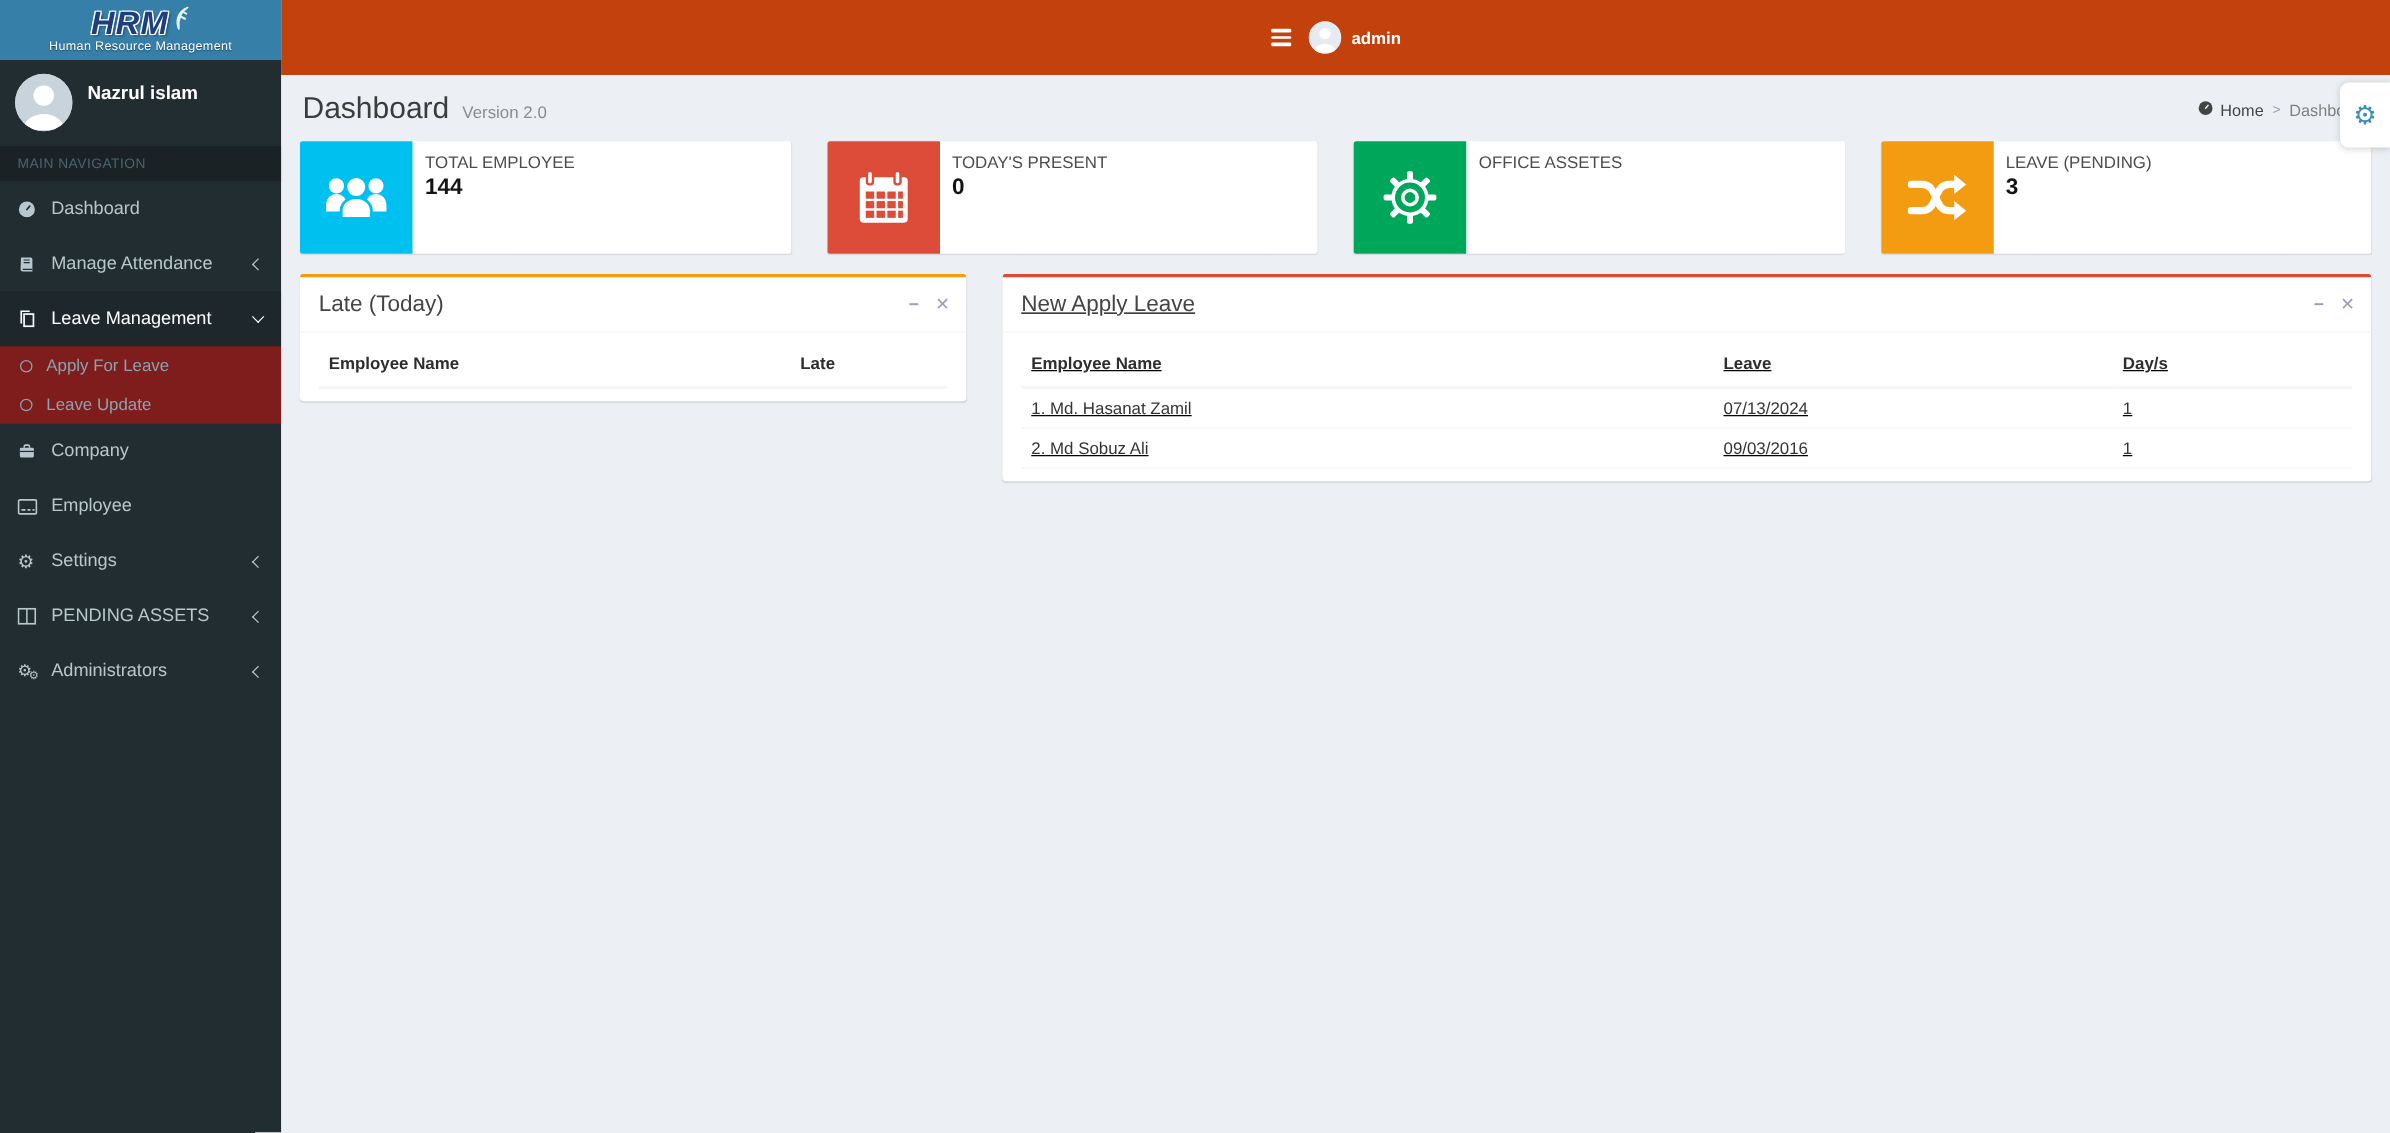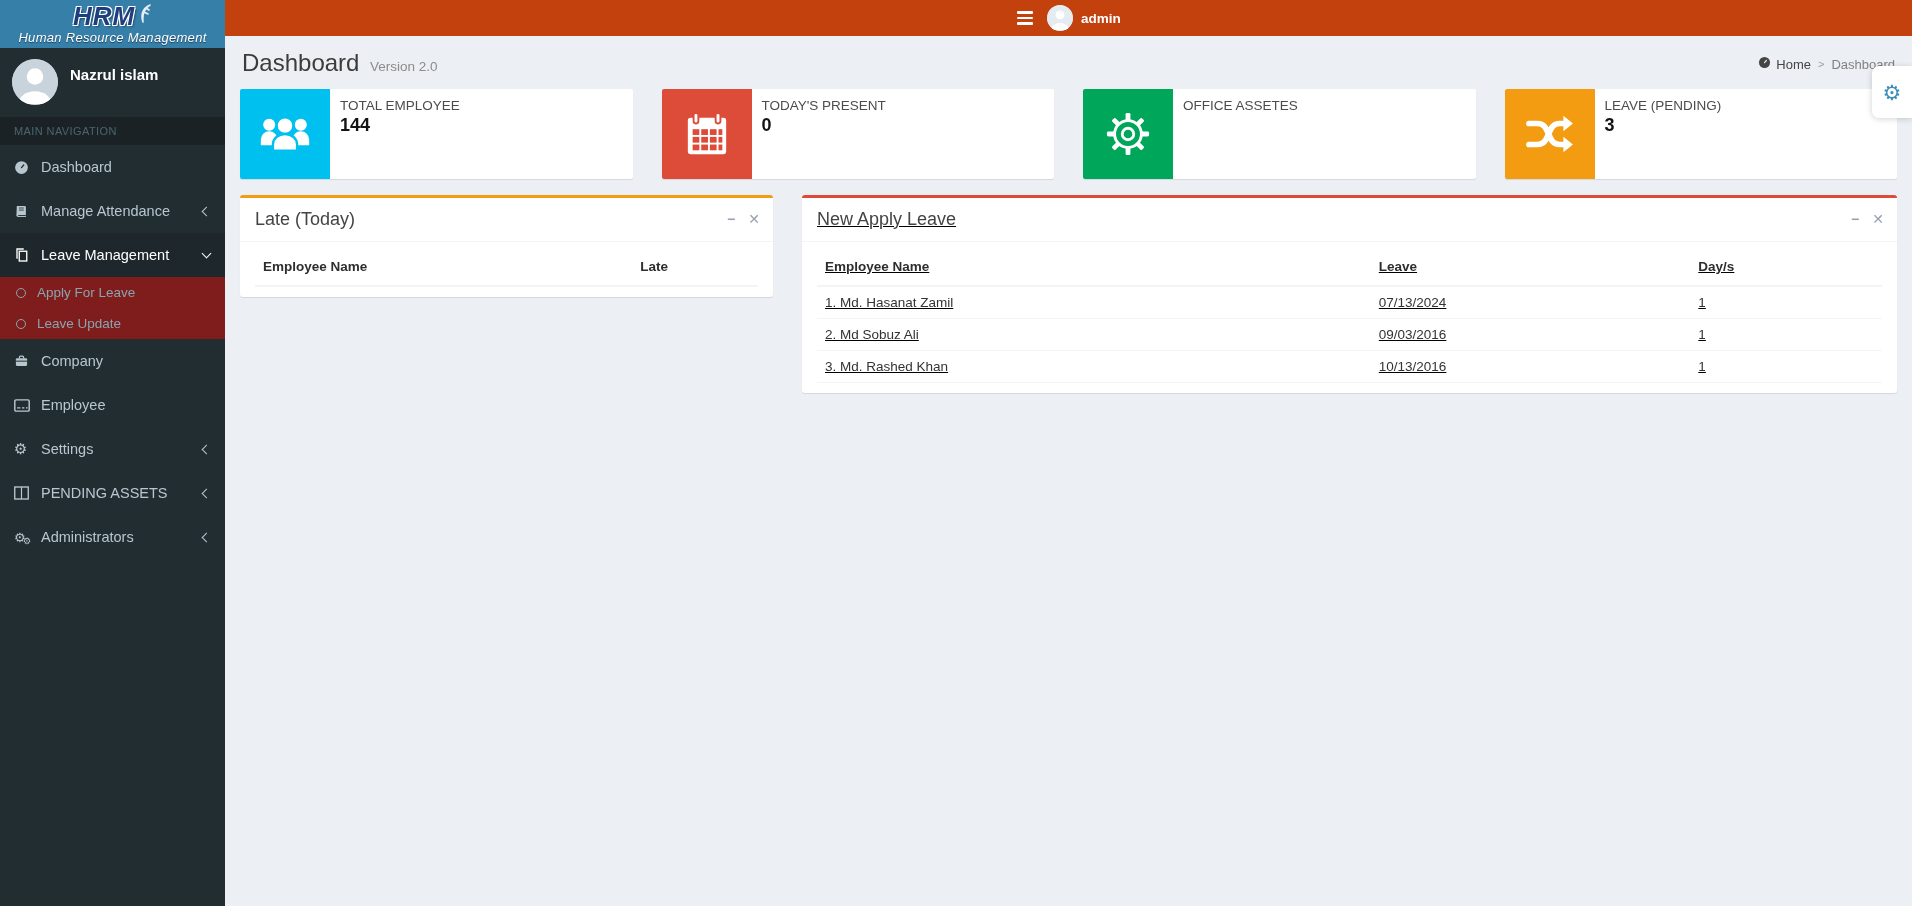--- a/index.html
+++ b/index.html
@@ -1,27 +1,27 @@
 <!DOCTYPE html>
 <html><head>
 <meta charset="utf-8">
 <style>
   * { box-sizing: border-box; margin: 0; padding: 0; }
   html, body { width: 1912px; height: 906px; overflow: hidden; }
   body { font-family: "Liberation Sans", "DejaVu Sans", sans-serif; background: #ecf0f5; }
   .app { position: relative; width: 1912px; height: 906px; }
 
   
-  .navbar { display: flex; height: 36px; width: 100%; }
+  .navbar { display: flex; height: 60px; width: 100%; }
   .logo { width: 225px; height: 48px; background: #367fa9; display: flex; flex-direction: column; align-items: center; justify-content: center; cursor: pointer; }
   .logo-row { display: flex; align-items: flex-end; line-height: 1; }
   .logo-title { font-size: 26px; font-weight: bold; font-style: italic; color: #1e3f7e; letter-spacing: 1px;
     text-shadow: -1px -1px 0 #fff, 1px -1px 0 #fff, -1px 1px 0 #fff, 1px 1px 0 #fff, 2px 2px 2px rgba(0,0,0,.35); }
   .logo-quill { margin-left: 3px; margin-bottom: 2px; }
-  .logo-sub { font-size: 13px; color: #fff; margin-top: 1px; letter-spacing: .3px; text-shadow: 0 1px 1px rgba(0,0,0,.5); font-style: italic; }
+  .logo-sub { font-size: 10px; color: #fff; margin-top: 1px; letter-spacing: .3px; text-shadow: 0 1px 1px rgba(0,0,0,.5); }
   .navbar-rest { flex: 1; background: #c2410c; display: flex; align-items: center; justify-content: center; }
   .hamburger { width: 45px; height: 48px; display: flex; flex-direction: column; align-items: center; justify-content: center; gap: 3px; cursor: pointer; }
   .hamburger span { display: block; width: 16px; height: 2.6px; background: #fff; border-radius: 1px; }
   .navbar-user { display: flex; align-items: center; gap: 8px; padding-right: 14px; height: 48px; cursor: pointer; }
   .avatar { border-radius: 50%; overflow: hidden; background: #dde3e9; flex: none; }
   .avatar svg { display: block; }
   .navbar-user-name { color: #fff; font-size: 13.5px; font-weight: bold; }
 
   
   .sidebar { position: absolute; left: 0; top: 48px; width: 225px; height: 858px; background: #222d32; }
@@ -379,25 +379,20 @@
               <tr>
                 <td>1. Md. Hasanat Zamil</td>
                 <td>07/13/2024</td>
                 <td>1</td>
               </tr>
               <tr>
                 <td>2. Md Sobuz Ali</td>
                 <td>09/03/2016</td>
                 <td>1</td>
               </tr>
-              <tr>
-                <td>3. Md. Rashed Khan</td>
-                <td>10/13/2016</td>
-                <td>1</td>
-              </tr>
             </tbody>
           </table>
         </div>
       </div>
     </div>
   </main>
 
   <div class="control-toggle">
     <span class="glyph">⚙</span>
   </div>

